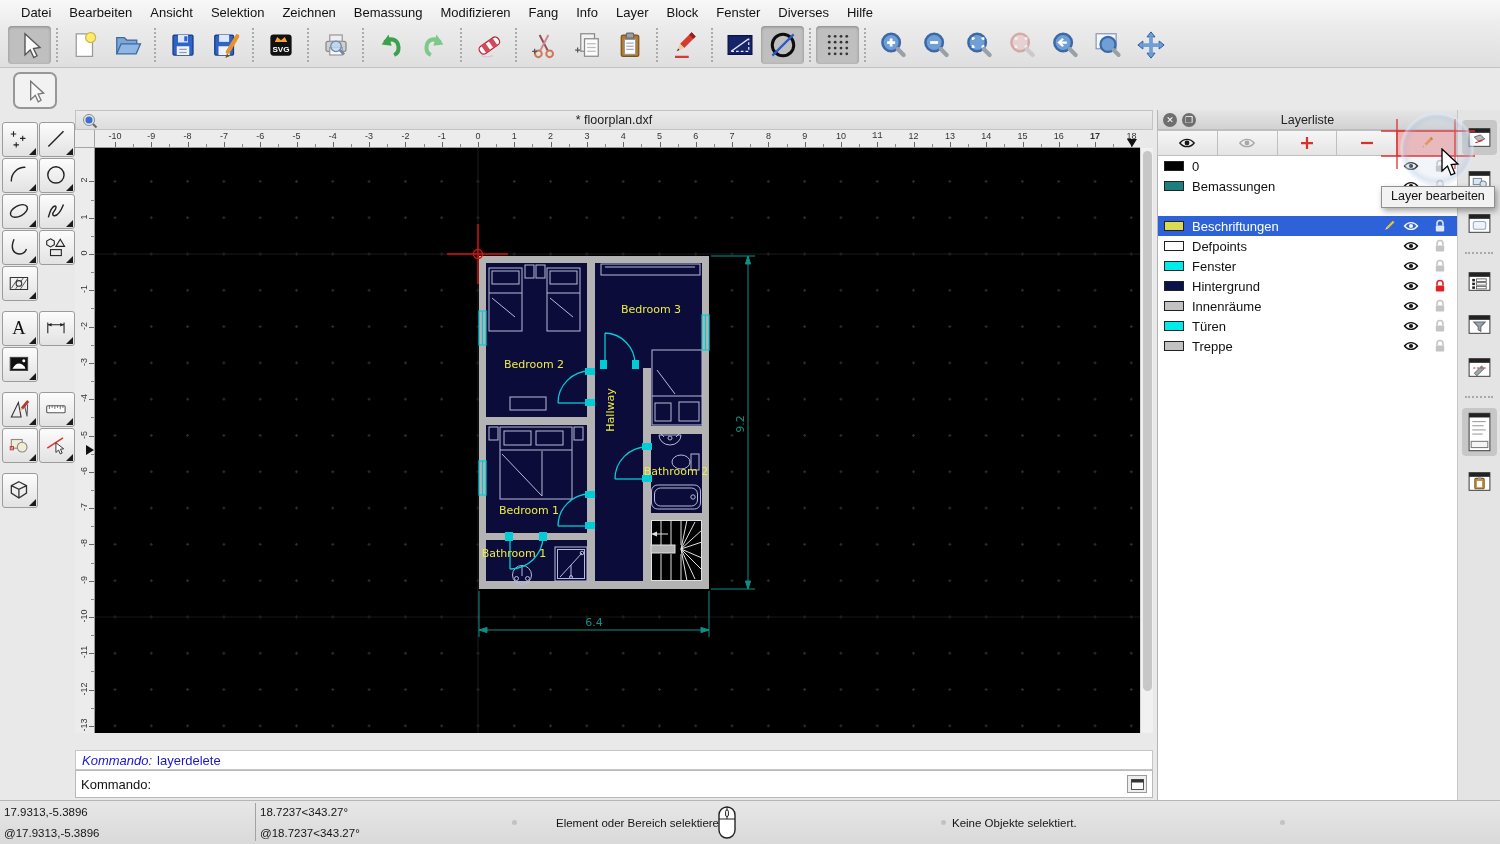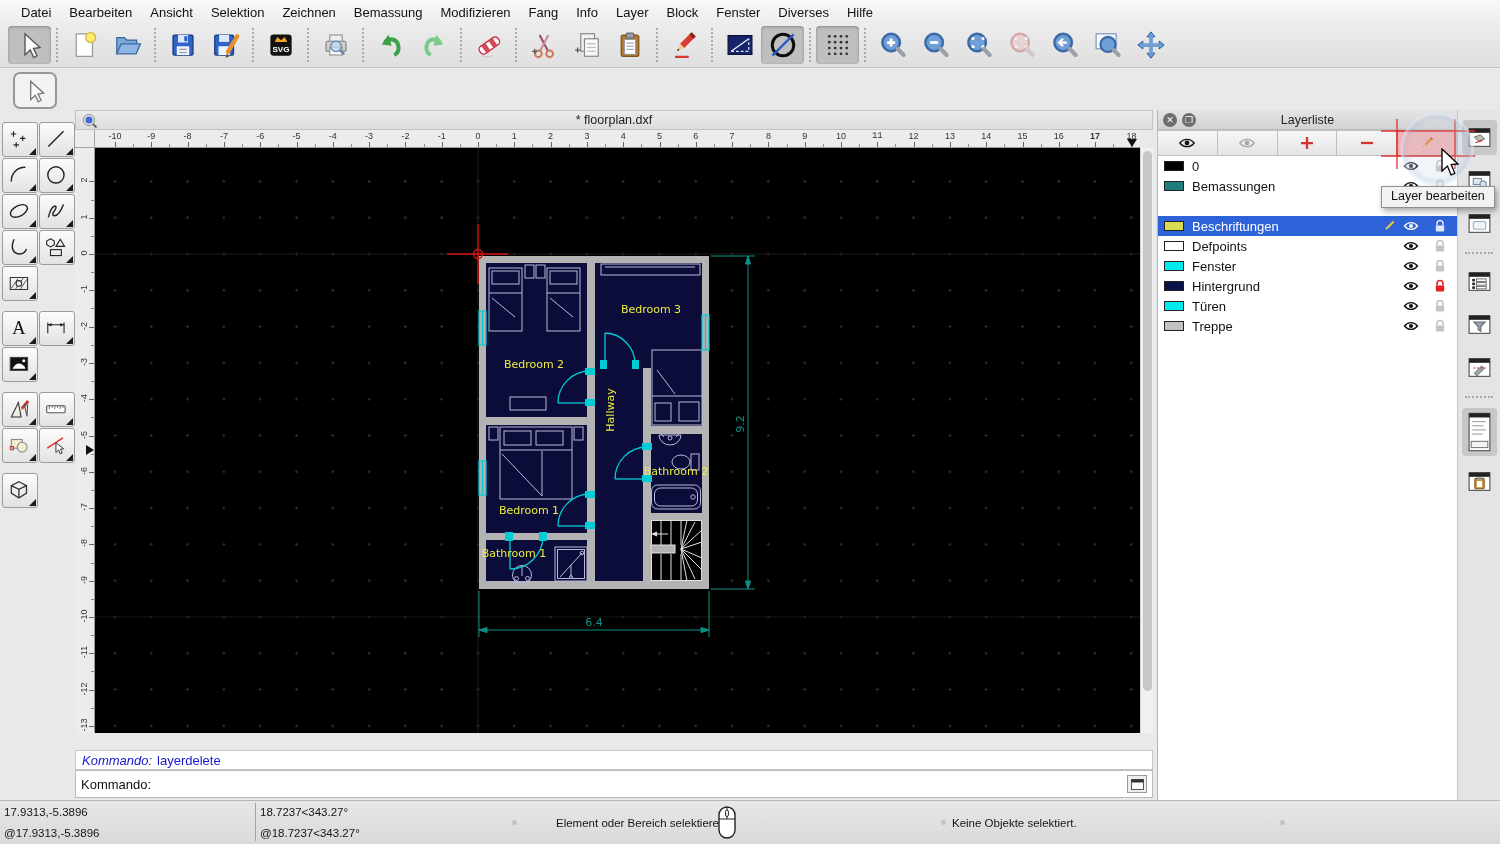--- a/index.html
+++ b/index.html
@@ -972,20 +972,32 @@
           <svg viewBox="0 0 16 16" class="row-eye">
             <path d="M1.5 8 C5 3.5 11 3.5 14.5 8 C11 12.5 5 12.5 1.5 8 Z" fill="none" stroke="#151515" stroke-width="1.4"></path>
             <circle cx="8" cy="8" r="2.1" fill="#151515"></circle>
           </svg>
           <svg viewBox="0 0 16 16" class="row-lock">
             <path d="M5 7.5 V5.5 a3 3 0 0 1 6 0 V7.5" fill="none" stroke="#e02222" stroke-width="1.6"></path>
             <rect x="3.8" y="7.5" width="8.4" height="6" rx="1" fill="#e02222"></rect>
           </svg>
         </div>
         <div class="layer-row">
+          <div class="layer-swatch" style="background: rgb(194, 194, 194);"></div>
+          <span class="layer-name">Innenräume</span>
+          <svg viewBox="0 0 16 16" class="row-eye">
+            <path d="M1.5 8 C5 3.5 11 3.5 14.5 8 C11 12.5 5 12.5 1.5 8 Z" fill="none" stroke="#151515" stroke-width="1.4"></path>
+            <circle cx="8" cy="8" r="2.1" fill="#151515"></circle>
+          </svg>
+          <svg viewBox="0 0 16 16" class="row-lock">
+            <path d="M5 7.5 V5.5 a3 3 0 0 1 6 0 V7.5" fill="none" stroke="#c4c4c4" stroke-width="1.6"></path>
+            <rect x="3.8" y="7.5" width="8.4" height="6" rx="1" fill="#c4c4c4"></rect>
+          </svg>
+        </div>
+        <div class="layer-row">
           <div class="layer-swatch" style="background: rgb(0, 236, 236);"></div>
           <span class="layer-name">Türen</span>
           <svg viewBox="0 0 16 16" class="row-eye">
             <path d="M1.5 8 C5 3.5 11 3.5 14.5 8 C11 12.5 5 12.5 1.5 8 Z" fill="none" stroke="#151515" stroke-width="1.4"></path>
             <circle cx="8" cy="8" r="2.1" fill="#151515"></circle>
           </svg>
           <svg viewBox="0 0 16 16" class="row-lock">
             <path d="M5 7.5 V5.5 a3 3 0 0 1 6 0 V7.5" fill="none" stroke="#c4c4c4" stroke-width="1.6"></path>
             <rect x="3.8" y="7.5" width="8.4" height="6" rx="1" fill="#c4c4c4"></rect>
           </svg>

